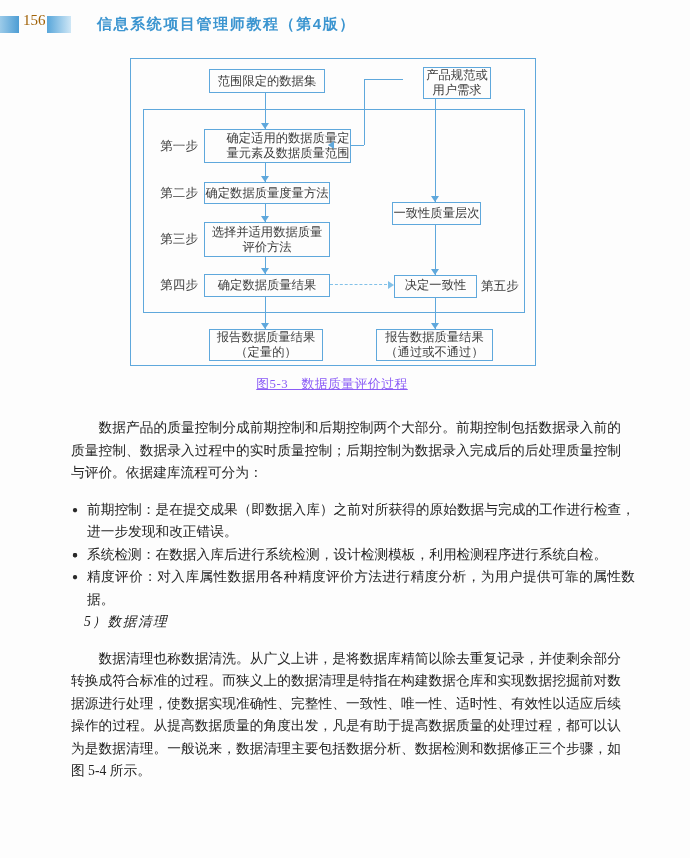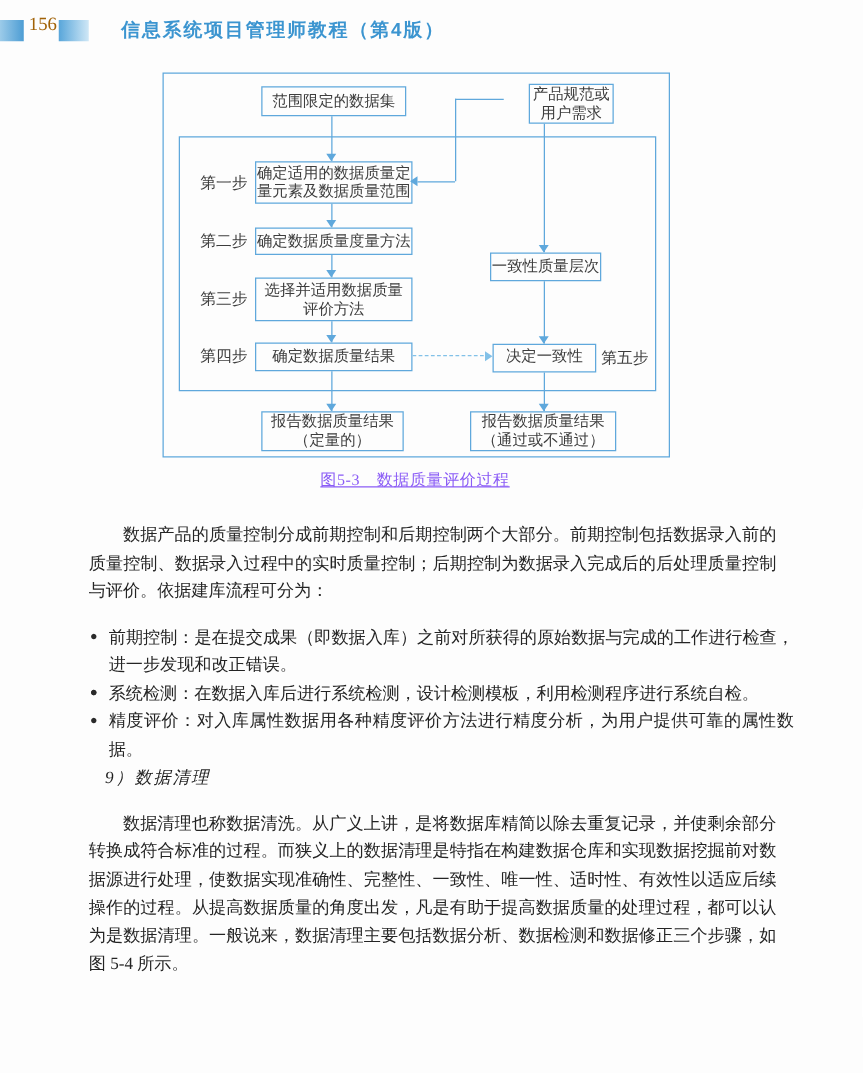--- a/index.html
+++ b/index.html
@@ -83,21 +83,21 @@
     <div class="fbox" style="left:78px;top:10px;width:114px;height:22px;">
       <span>范围限定的数据集</span>
     </div>
 
     <div class="fbox" style="left:272px;top:8px;width:66px;height:30px;margin-left:20px;">
       <span>产品规范或</span>
       <span>用户需求</span>
     </div>
 
     <div class="steplabel" style="left:0;top:79px;">第一步</div>
-    <div class="fbox" style="left:73px;top:70px;width:124px;height:32px;">
+    <div class="fbox" style="left:73px;top:70px;width:124px;height:32px;padding-left:21px;">
       <span>确定适用的数据质量定</span>
       <span>量元素及数据质量范围</span>
     </div>
 
     <div class="steplabel" style="left:0;top:126px;font-family:Liberation Serif, serif;">第二步</div>
     <div class="fbox" style="left:73px;top:123px;width:124px;height:20px;">
       <span>确定数据质量度量方法</span>
     </div>
 
     <div class="steplabel" style="left:0;top:172px;">第三步</div>
@@ -145,17 +145,17 @@
       </li>
       <li>
         <span class="bullet-dot">●</span>
         <span>系统检测：在数据入库后进行系统检测，设计检测模板，利用检测程序进行系统自检。</span>
       </li>
       <li>
         <span class="bullet-dot">●</span>
         <span>精度评价：对入库属性数据用各种精度评价方法进行精度分析，为用户提供可靠的属性数据。</span>
       </li>
     </ul>
-    <div class="heading">9）数据清理</div>
+    <div class="heading">5）数据清理</div>
     <p>数据清理也称数据清洗。从广义上讲，是将数据库精简以除去重复记录，并使剩余部分转换成符合标准的过程。而狭义上的数据清理是特指在构建数据仓库和实现数据挖掘前对数据源进行处理，使数据实现准确性、完整性、一致性、唯一性、适时性、有效性以适应后续操作的过程。从提高数据质量的角度出发，凡是有助于提高数据质量的处理过程，都可以认为是数据清理。一般说来，数据清理主要包括数据分析、数据检测和数据修正三个步骤，如图 5-4 所示。</p>
   </div>
 
 </div>
 
 </body></html>

